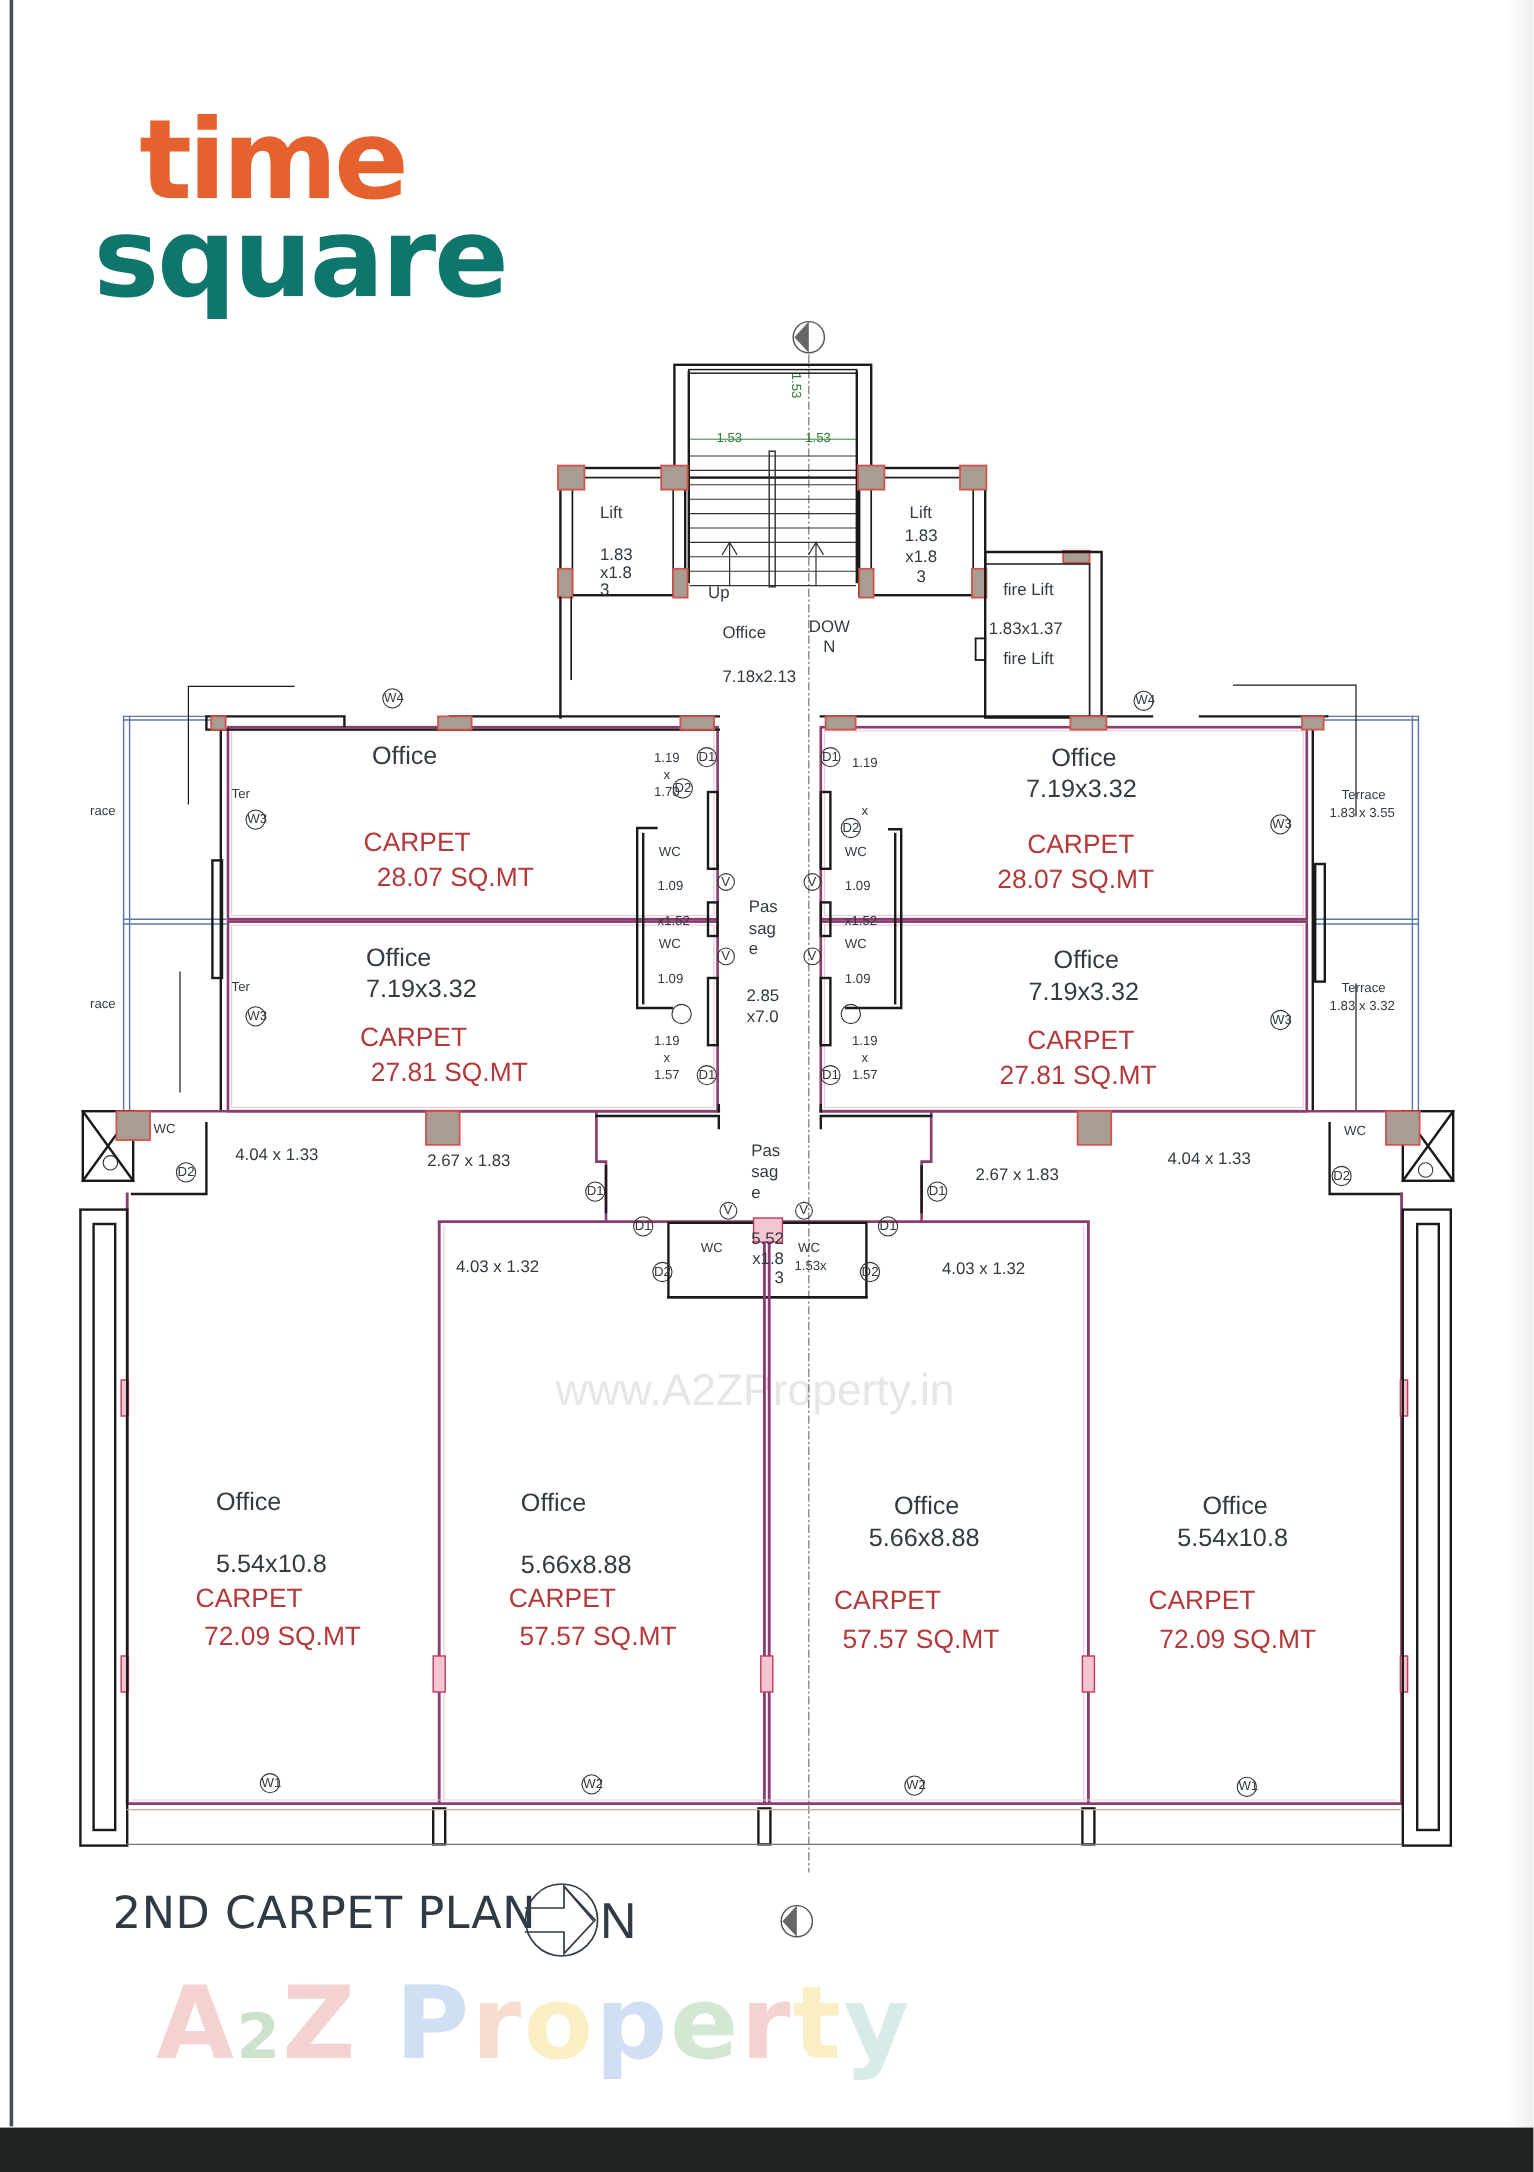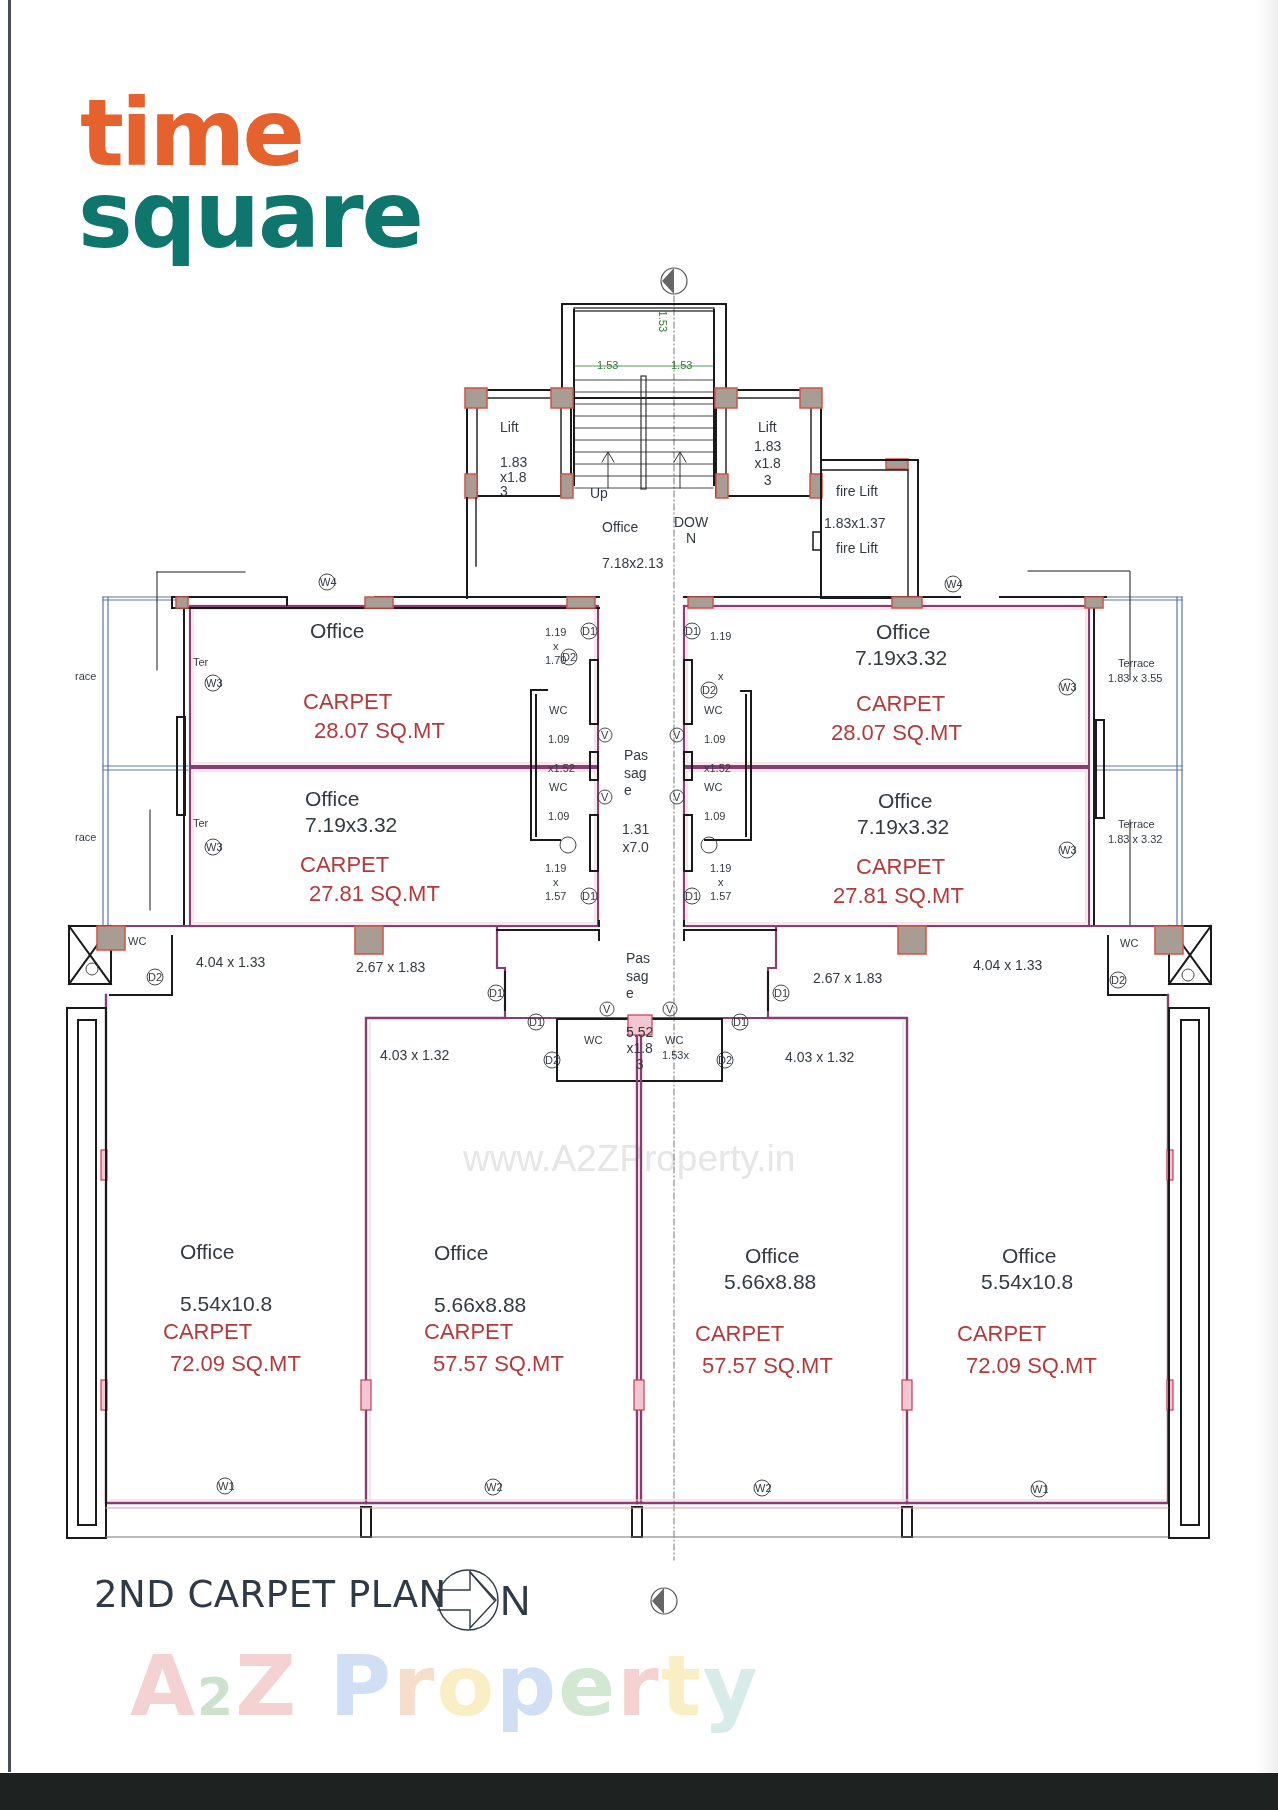--- a/index.html
+++ b/index.html
@@ -18,21 +18,21 @@
   .wm-a2z { position:absolute; left:130px; top:1637px; font-size:84px; font-weight:bold; white-space:nowrap; font-family:"DejaVu Sans", sans-serif; opacity:0.35; letter-spacing:2px; }
   .bottom-band { position:absolute; left:0; top:1773px; width:1278px; height:37px; background:#1e2322; }
   .right-shade { position:absolute; right:0; top:0; width:22px; height:1773px; background:linear-gradient(90deg, #ffffff, #eeeeee); }
 </style>
 </head>
 <body>
 
 <div class="edge-line"></div>
 <div class="right-shade"></div>
 
-<div class="logo-time" style="color:#e5622e;">time</div>
+<div class="logo-time" style="color:#e5622e;margin-left:36px;">time</div>
 <div class="logo-square" style="color:#0f766e;">square</div>
 
 <div class="wm-url">www.A2ZProperty.in</div>
 
 <svg class="plan" width="1278" height="1810" viewBox="0 0 1278 1810">
   <g fill="none" stroke-linecap="square">
 
     <g>
       <circle cx="674" cy="281" r="13" stroke="#555" stroke-width="1.2"></circle>
       <path d="M674 268 L662 281 L674 294 Z" fill="#666" stroke="none"></path>
@@ -321,21 +321,21 @@
 3</div>
 <div class="lbl s" style="left:836px;top:483px;">fire Lift</div>
 <div class="lbl s" style="left:824px;top:515px;">1.83x1.37</div>
 <div class="lbl s" style="left:836px;top:540px;">fire Lift</div>
 <div class="lbl s" style="left:602px;top:519px;">Office</div>
 <div class="lbl s" style="left:602px;top:555px;">7.18x2.13</div>
 
 <div class="lbl s" style="left:624px;top:747px;white-space:pre;text-align:left;line-height:1.25;">Pas
 sag
 e</div>
-<div class="lbl s" style="left:622px;top:820px;white-space:pre;line-height:1.3;">1.31
+<div class="lbl s" style="left:622px;top:820px;white-space:pre;line-height:1.3;">2.85
 x7.0</div>
 <div class="lbl s" style="left:626px;top:950px;white-space:pre;text-align:left;line-height:1.25;">Pas
 sag
 e</div>
 
 <div class="lbl xs" style="left:75px;top:670px;">race</div>
 <div class="lbl xs" style="left:193px;top:656px;">Ter</div>
 <div class="lbl xs" style="left:75px;top:831px;">race</div>
 <div class="lbl xs" style="left:193px;top:817px;">Ter</div>
 <div class="lbl xs" style="left:1118px;top:657px;">Terrace</div>
@@ -389,21 +389,21 @@
 <div class="lbl xs" style="left:128px;top:935px;">WC</div>
 <div class="lbl xs" style="left:1120px;top:937px;">WC</div>
 <div class="lbl s" style="left:196px;top:954px;">4.04 x 1.33</div>
 <div class="lbl s" style="left:356px;top:959px;">2.67 x 1.83</div>
 <div class="lbl s" style="left:813px;top:970px;">2.67 x 1.83</div>
 <div class="lbl s" style="left:973px;top:957px;">4.04 x 1.33</div>
 <div class="lbl s" style="left:380px;top:1047px;">4.03 x 1.32</div>
 <div class="lbl s" style="left:785px;top:1049px;">4.03 x 1.32</div>
 <div class="lbl xs" style="left:584px;top:1034px;">WC</div>
 <div class="lbl xs" style="left:665px;top:1034px;">WC</div>
-<div class="lbl s" style="left:626px;top:1024px;white-space:pre;line-height:1.15;text-align:center;">5.52
+<div class="lbl s" style="left:626px;top:1024px;white-space:pre;line-height:1.15;text-align:right;">5.52
 x1.8
 3</div>
 <div class="lbl xs" style="left:662px;top:1049px;">1.53x</div>
 
 <div class="lbl" style="left:180px;top:1240px;">Office</div>
 <div class="lbl" style="left:180px;top:1292px;">5.54x10.8</div>
 <div class="carpet" style="left:163px;top:1318px;">CARPET</div>
 <div class="carpet" style="left:170px;top:1350px;">72.09 SQ.MT</div>
 
 <div class="lbl" style="left:434px;top:1241px;">Office</div>

